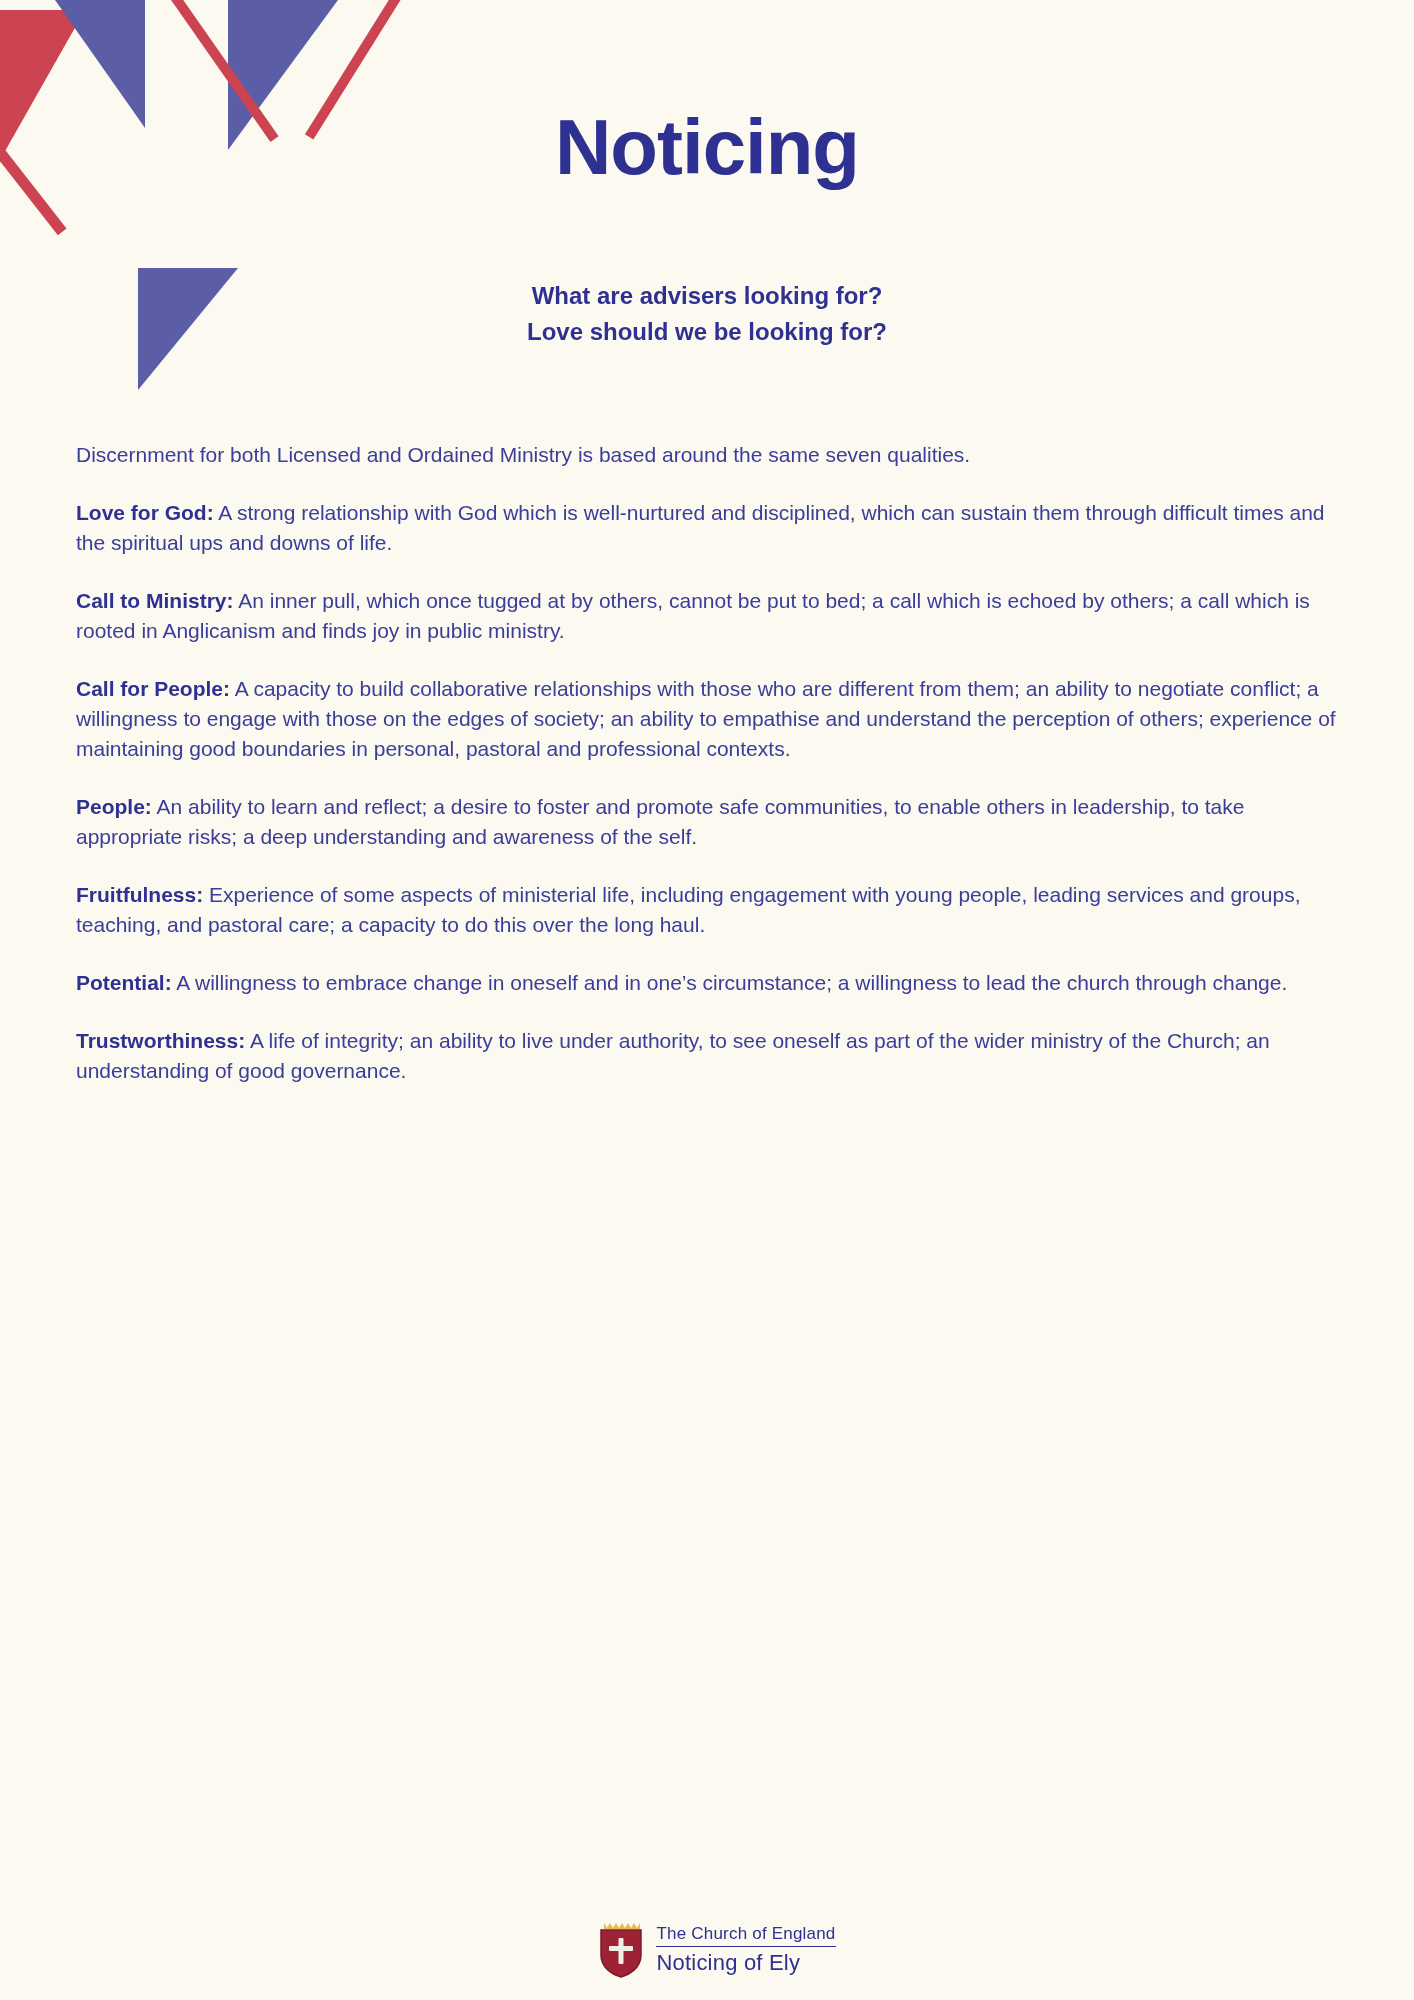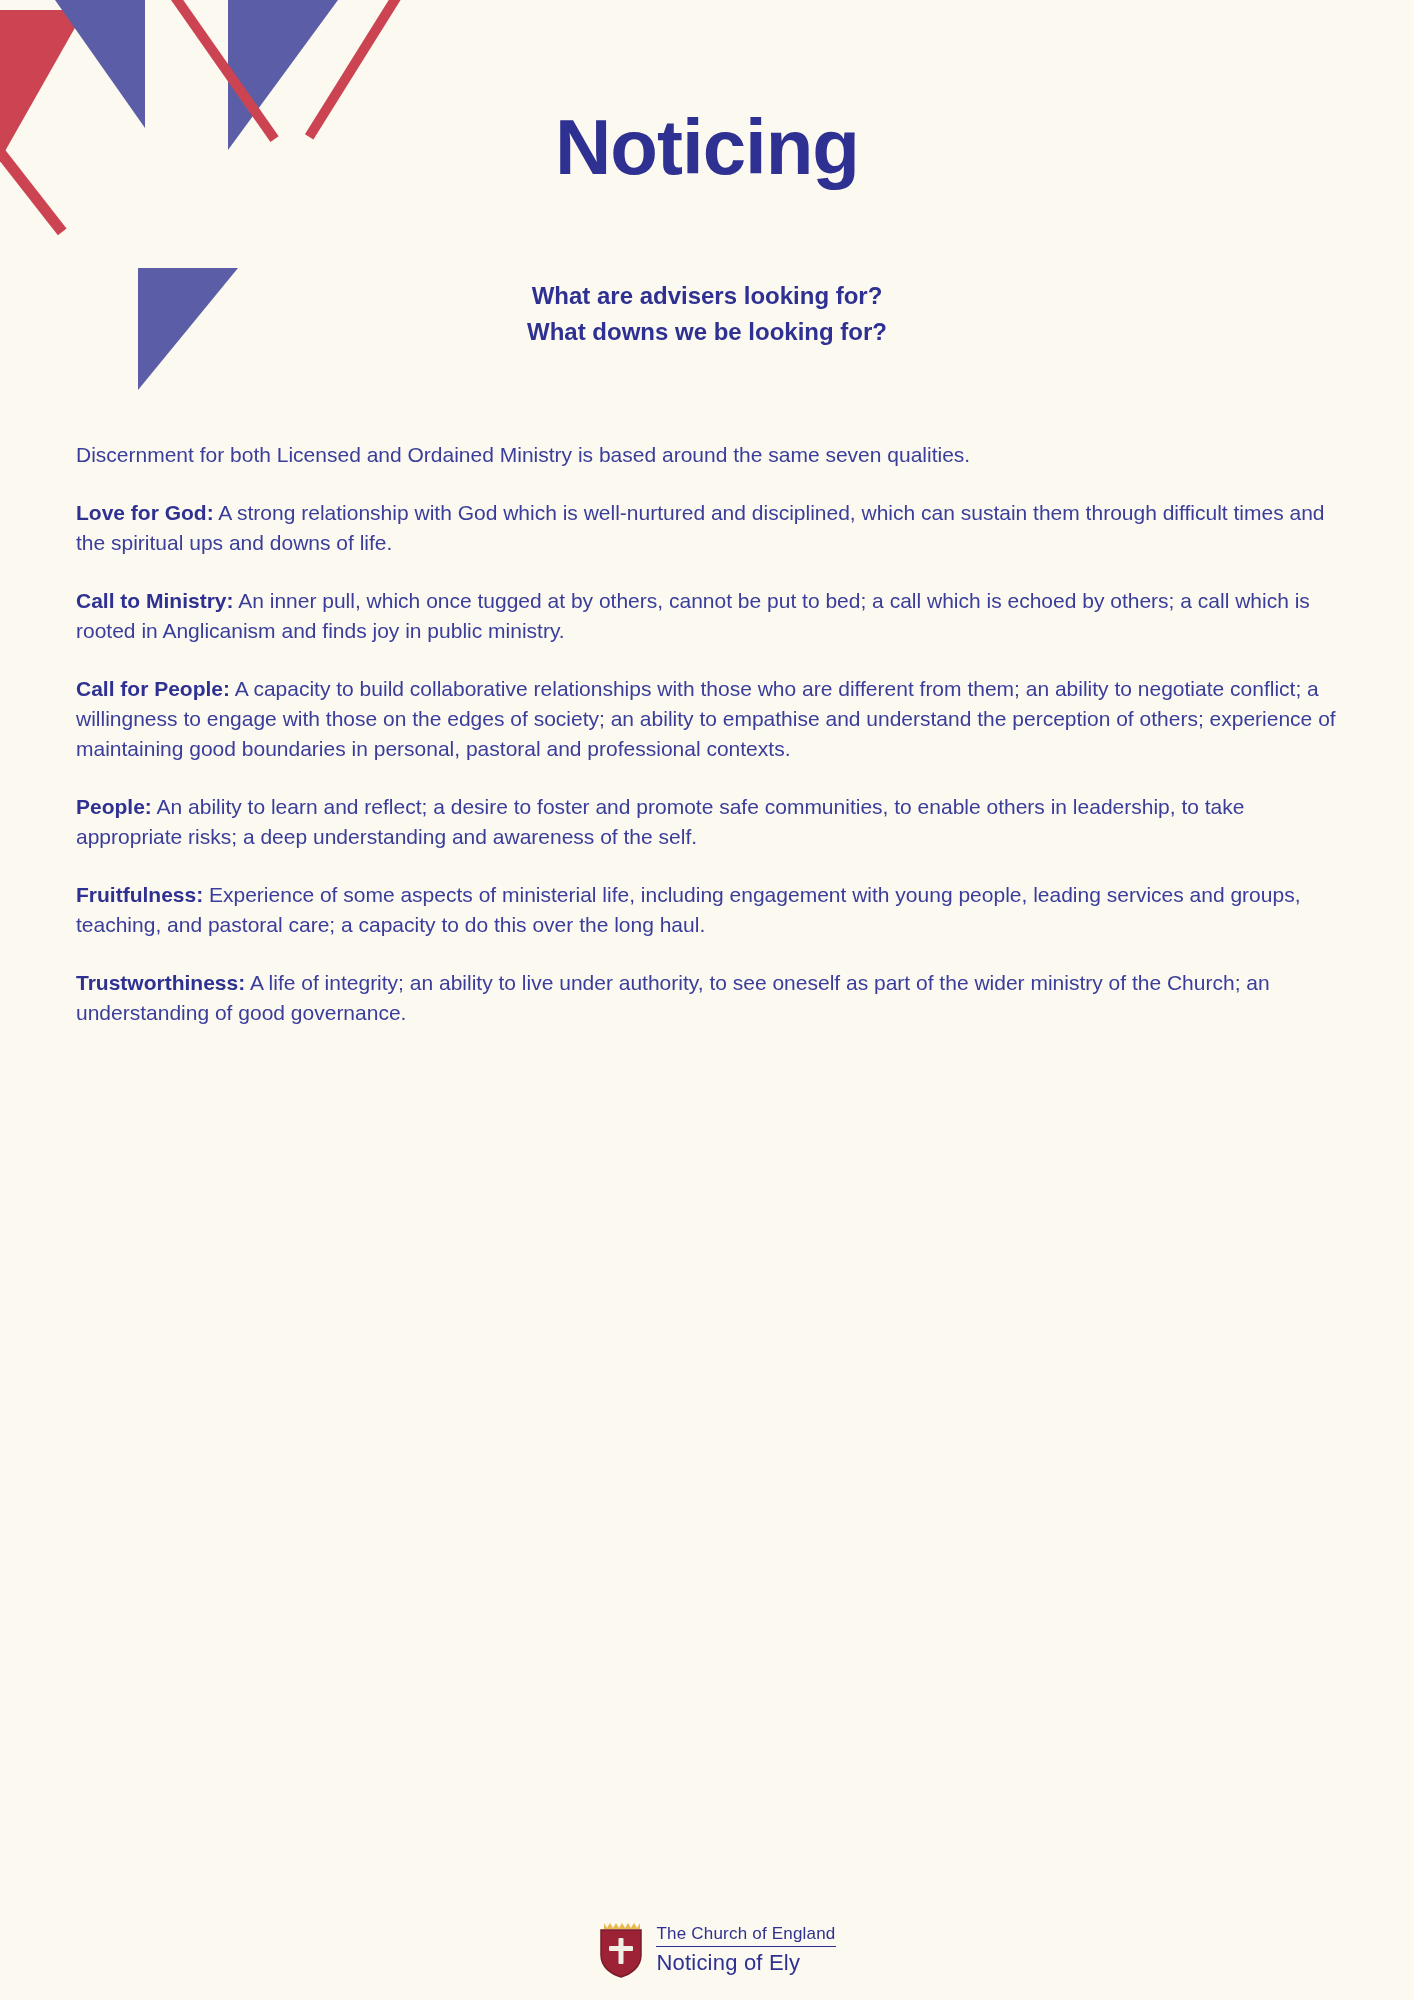--- a/index.html
+++ b/index.html
@@ -166,31 +166,32 @@
 <div class="deco">
 
   <div class="line-red-4"></div>
 
 </div>
 
 <h1 class="page-title">Noticing</h1>
 
 <div class="subtitle">
   <div>What are advisers looking for?</div>
-  <div>What downs we be looking for?</div>
+  <div>Love should we be looking for?</div>
 </div>
 
 <div class="body-copy">
   <p class="para">Discernment for both Licensed and Ordained Ministry is based around the same seven qualities.</p>
   <div>
       <p class="para"><b>Love for God:</b><span> A strong relationship with God which is well-nurtured and disciplined, which can sustain them through difficult times and the spiritual ups and downs of life.</span></p>
       <p class="para"><b>Call to Ministry:</b><span> An inner pull, which once tugged at by others, cannot be put to bed; a call which is echoed by others; a call which is rooted in Anglicanism and finds joy in public ministry.</span></p>
       <p class="para"><b>Call for People:</b><span> A capacity to build collaborative relationships with those who are different from them; an ability to negotiate conflict; a willingness to engage with those on the edges of society; an ability to empathise and understand the perception of others; experience of maintaining good boundaries in personal, pastoral and professional contexts.</span></p>
       <p class="para"><b>People:</b><span> An ability to learn and reflect; a desire to foster and promote safe communities, to enable others in leadership, to take appropriate risks; a deep understanding and awareness of the self.</span></p>
       <p class="para"><b>Fruitfulness:</b><span> Experience of some aspects of ministerial life, including engagement with young people, leading services and groups, teaching, and pastoral care; a capacity to do this over the long haul.</span></p>
+      <p class="para"><b>Potential:</b><span> A willingness to embrace change in oneself and in one’s circumstance; a willingness to lead the church through change.</span></p>
       <p class="para"><b>Trustworthiness:</b><span> A life of integrity; an ability to live under authority, to see oneself as part of the wider ministry of the Church; an understanding of good governance.</span></p>
     </div>
 </div>
 
 <div class="footer">
   <div class="shield">
     <svg width="46" height="56" viewBox="0 0 46 56" xmlns="http://www.w3.org/2000/svg">
       <path d="M3 8 H43 V33 C43 45 33 52 23 55 C13 52 3 45 3 33 Z" fill="#9d2235"></path>
       <path d="M3 8 H43 V33 C43 45 33 52 23 55 C13 52 3 45 3 33 Z" fill="none" stroke="#7a1a29" stroke-width="1.5"></path>
       <g fill="#e8b84b">

